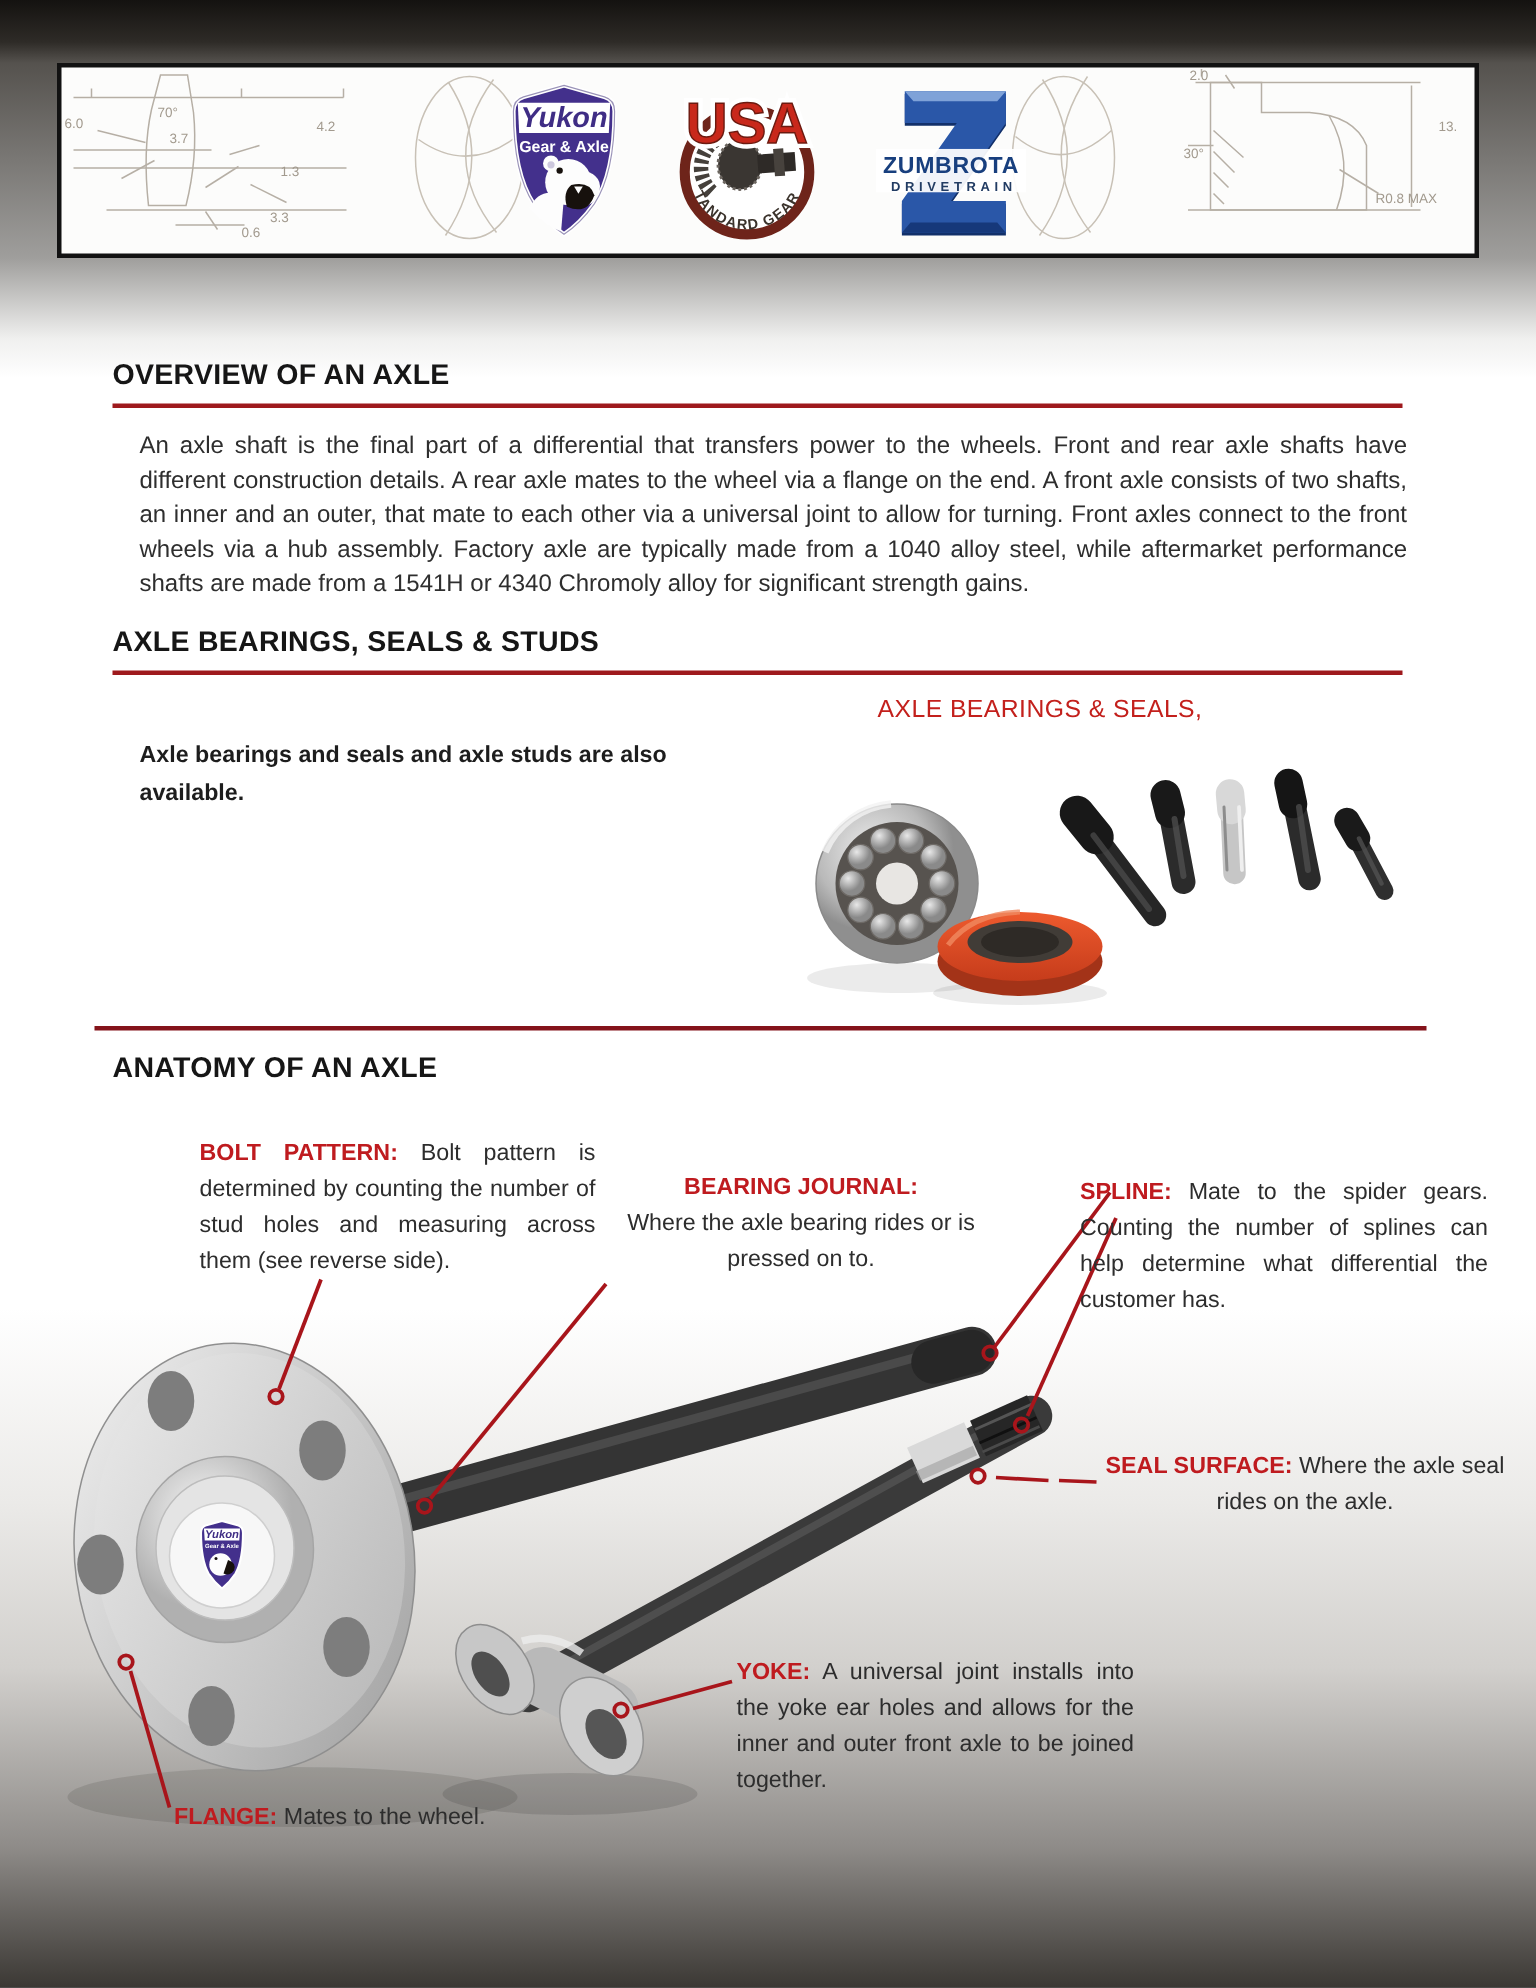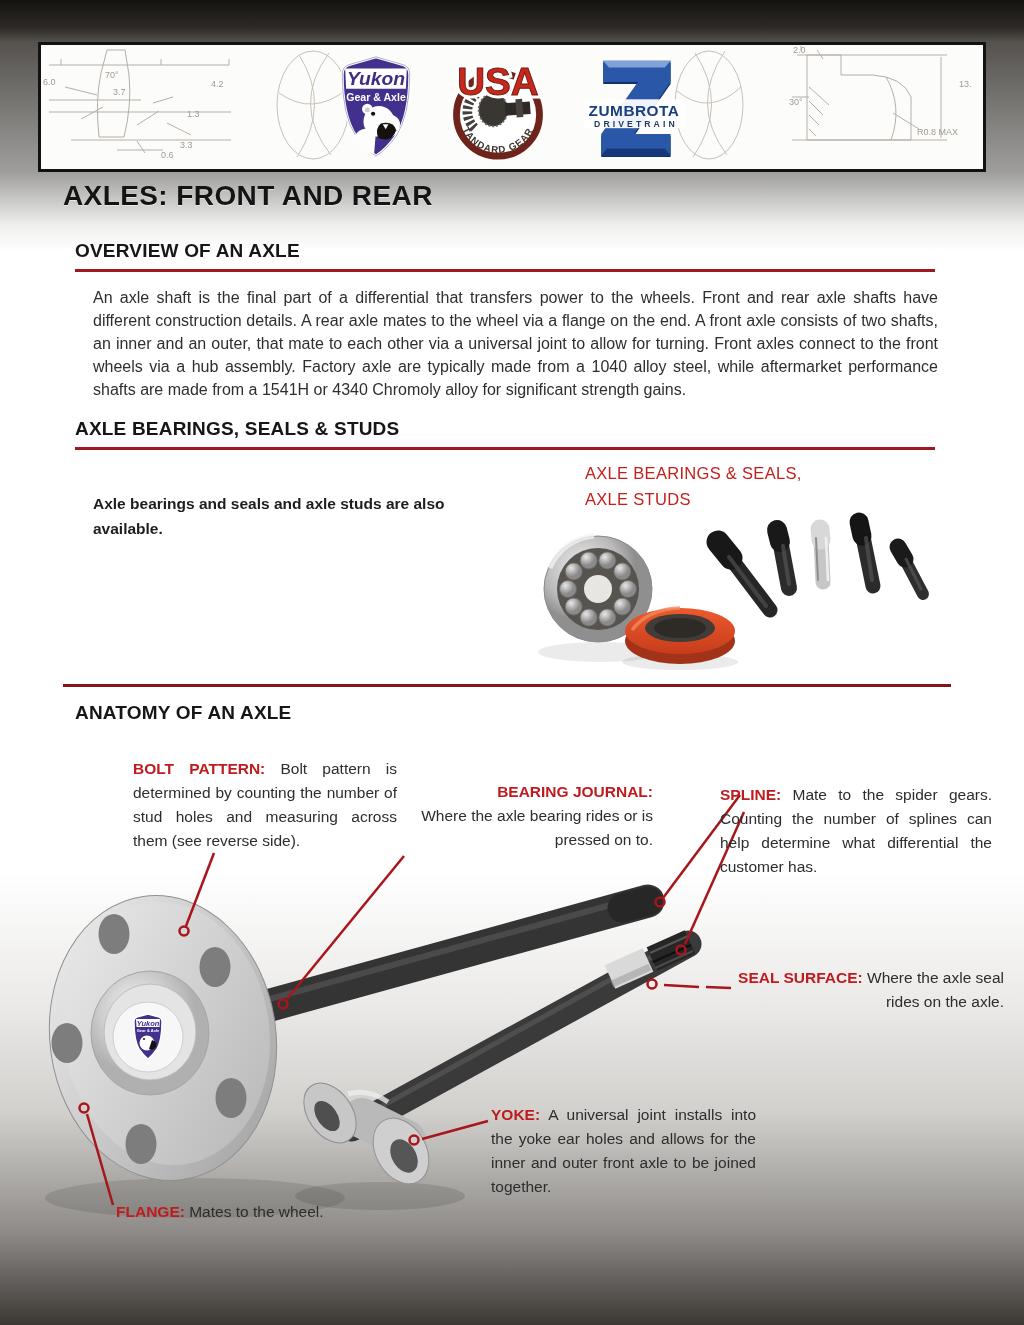--- a/index.html
+++ b/index.html
@@ -24,21 +24,21 @@
   .rule{position:absolute;height:3px;background:#9e191d;}
   .divider{position:absolute;left:63px;top:684px;width:888px;height:3px;background:#84131a;}
   .body-text{position:absolute;font-size:16px;line-height:23px;color:#2e2e2e;text-align:justify;}
   .col-text{position:absolute;font-size:15.5px;line-height:24.5px;color:#2e2e2e;text-align:justify;margin-top:12px;}
   .lead{font-weight:bold;text-align:left;color:#1d1d1d;}
   .callout{position:absolute;left:585px;top:460px;font-size:16.5px;line-height:26px;
     font-weight:normal;color:#c3201c;letter-spacing:.3px;}
   
   .anno{position:absolute;font-size:15.5px;line-height:24px;color:#2d2d2d;text-align:justify;}
   .anno .term{color:#bf1b1f;font-weight:bold;}
-  .anno.left-align{text-align:right;}
+  .anno.left-align{text-align:center;}
   .anno.nowrap{white-space:nowrap;text-align:left;}
   .anno .block-term{display:block;}
   svg text{font-family:"Liberation Sans","DejaVu Sans",sans-serif;}
 </style>
 </head>
 <body>
 
 <div class="page">
 
   <div class="header-strip">
@@ -144,34 +144,32 @@
           <path d="M24,6 H94 L88,13 H30 Z" fill="#7fa2d8"></path>
           <path d="M22,104 H94 L88,97 H28 Z" fill="#16387a"></path>
         </g>
         <rect x="4" y="46" width="104" height="30" fill="#ffffff" opacity="0.93"></rect>
         <text x="56" y="63" text-anchor="middle" font-size="16" font-weight="bold" fill="#183f7e" letter-spacing="0.5">ZUMBROTA</text>
         <text x="58" y="75" text-anchor="middle" font-size="9" font-weight="bold" fill="#223c63" letter-spacing="3.2">DRIVETRAIN</text>
       </svg>
     </div>
   </div>
 
-  <div class="h1">AXLES: FRONT AND REAR</div>
 
   <div class="h2" style="left:75px;top:240px;">OVERVIEW OF AN AXLE</div>
   <div class="rule" style="left:75px;top:269px;width:860px;"></div>
   <div class="body-text" style="left:93px;top:286px;width:845px;">An axle shaft is the final part of a differential that transfers power to the wheels. Front and rear axle shafts have different construction details. A rear axle mates to the wheel via a flange on the end. A front axle consists of two shafts, an inner and an outer, that mate to each other via a universal joint to allow for turning. Front axles connect to the front wheels via a hub assembly. Factory axle are typically made from a 1040 alloy steel, while aftermarket performance shafts are made from a 1541H or 4340 Chromoly alloy for significant strength gains.</div>
 
   <div class="h2" style="left:75px;top:418px;">AXLE BEARINGS, SEALS &amp; STUDS</div>
   <div class="rule" style="left:75px;top:447px;width:860px;"></div>
 
   <div class="col-text lead" style="left:93px;top:480px;width:372px;">Axle bearings and seals and axle studs are also available.</div>
 
   <div class="callout">
     <div>AXLE BEARINGS &amp; SEALS,</div>
-    <div>AXLE STUDS</div>
   </div>
 
   <svg class="abs" style="left:528px;top:500px;" width="462" height="176" viewBox="0 0 462 176">
     <defs>
       <radialGradient id="bearSilver" cx="35%" cy="30%">
           <stop offset="0%" stop-color="#eeeeee"></stop>
           <stop offset="70%" stop-color="#b9b9b9"></stop>
           <stop offset="100%" stop-color="#8f8f8f"></stop>
         </radialGradient>
       <radialGradient id="rollerG" cx="35%" cy="30%">

